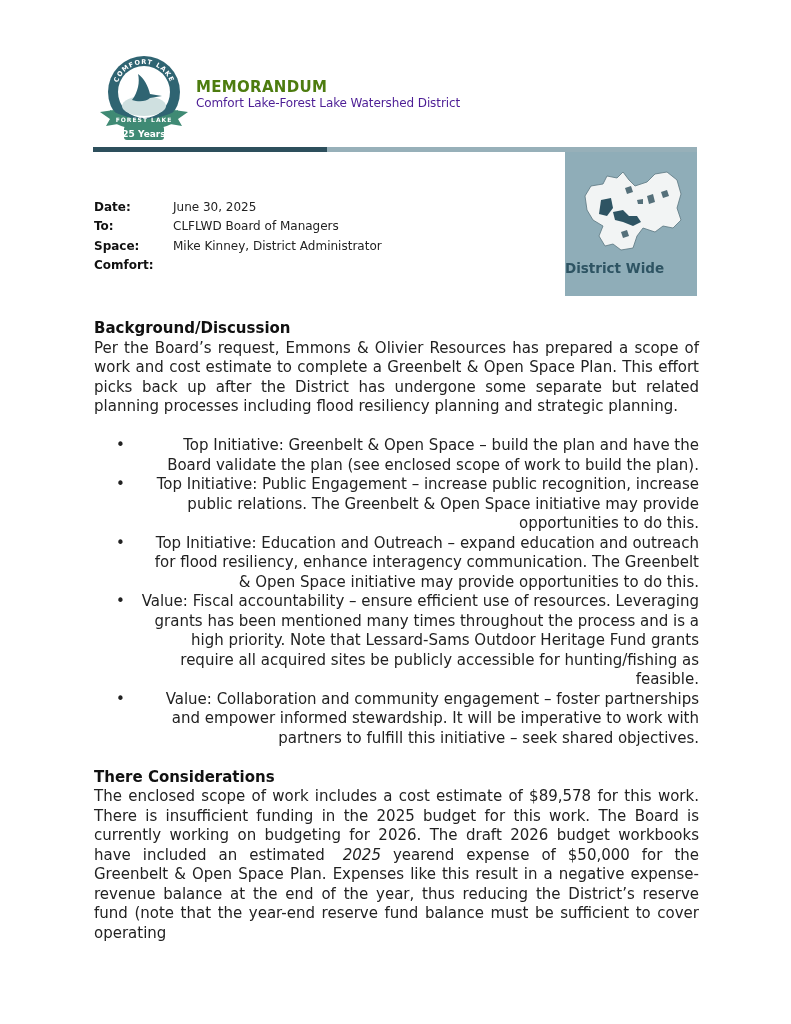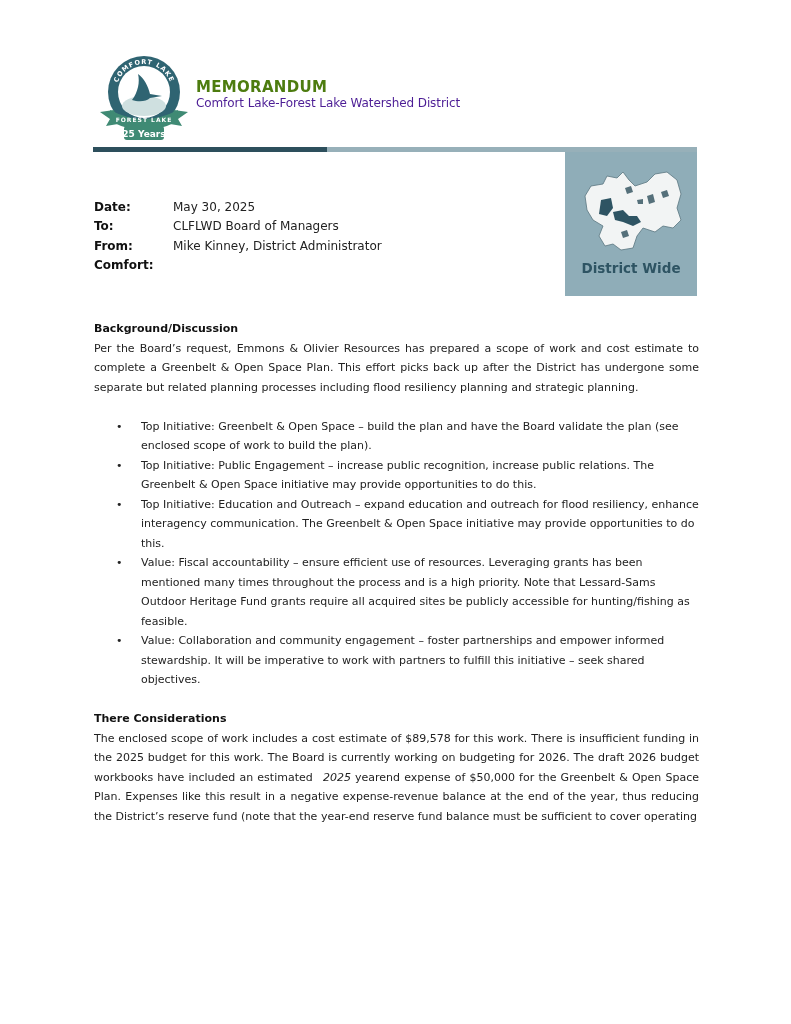--- a/index.html
+++ b/index.html
@@ -5,32 +5,32 @@
   html, body { margin:0; padding:0; background:#ffffff; }
   body { width:791px; height:1024px; position:relative; overflow:hidden;
          font-family:"DejaVu Sans", sans-serif; color:#1c1c1c; }
   .logo { position:absolute; left:96px; top:52px; width:96px; height:90px; }
   .memo-title { position:absolute; left:196px; top:78px; font-weight:bold; font-size:15px; letter-spacing:0.3px; color:#4d7c0f; }
   .memo-org { position:absolute; left:196px; top:96px; font-size:12px; color:#4c1d95; letter-spacing:-0.1px; }
   .bar-dark { position:absolute; left:93px; top:147px; width:234px; height:5px; background:#2d4f5c; }
   .bar-light { position:absolute; left:327px; top:147px; width:370px; height:5px; background:#97b0b9; }
   .district-box { position:absolute; left:565px; top:152px; width:132px; height:144px; background:#8fadb8; }
   .district-map { position:absolute; left:12px; top:14px; width:110px; height:88px; }
-  .district-label { position:absolute; left:0; right:0; top:108px; text-align:center; font-weight:bold; font-size:13.5px; color:#2e5463; }
+  .district-label { position:absolute; left:0; right:0; top:108px; text-align:left; font-weight:bold; font-size:13.5px; color:#2e5463; }
 
   .meta { position:absolute; left:94px; top:197px; font-size:12px; }
   .meta-row { display:flex; height:19.5px; align-items:center; }
   .meta-label { width:79px; font-weight:bold; color:#111; }
   .meta-value { color:#222; }
 
-  .section { position:absolute; left:94px; width:605px; font-size:11px; line-height:19.5px; color:#222; }
+  .section { position:absolute; left:94px; width:605px; font-size:15px; line-height:19.5px; color:#222; }
   .heading { font-weight:bold; color:#111; }
   .justify { text-align:justify; }
   .gap { height:19.5px; }
-  ul.bullets { margin:0; padding:0 0 0 47px; list-style:none; }
+  ul.bullets { margin:0; padding:0 0 0 47px; list-style:none;text-align:right; }
   ul.bullets li { position:relative; }
   ul.bullets li::before { content:"\2022"; position:absolute; left:-25px; top:0; }
   em { font-style:italic;margin-left:6px; }
 </style>
 </head>
 <body>
 
 <svg class="logo" viewBox="0 0 96 90">
   <circle cx="48" cy="40" r="36" fill="#2f6472"></circle>
   <circle cx="48" cy="40" r="26" fill="#ffffff"></circle>
@@ -64,28 +64,28 @@
     <path d="M48 22 L54 20 L56 26 L50 28 Z" fill="#55707a"></path>
     <path d="M60 34 L66 33 L66 38 L61 38 Z" fill="#55707a"></path>
     <path d="M44 66 L50 64 L52 70 L46 72 Z" fill="#55707a"></path>
   </svg>
   <div class="district-label">District Wide</div>
 </div>
 
 <div class="meta">
   <div class="meta-row">
     <div class="meta-label">Date:</div>
-    <div class="meta-value">May 30, 2025</div>
+    <div class="meta-value">June 30, 2025</div>
   </div>
   <div class="meta-row">
     <div class="meta-label">To:</div>
     <div class="meta-value">CLFLWD Board of Managers</div>
   </div>
   <div class="meta-row">
-    <div class="meta-label">From:</div>
+    <div class="meta-label">Space:</div>
     <div class="meta-value">Mike Kinney, District Administrator</div>
   </div>
   <div class="meta-row">
     <div class="meta-label">Comfort:</div>
   </div>
 </div>
 
 <div class="section" style="top:319px;">
   <div class="heading">Background/Discussion</div>
   <div class="justify">Per the Board’s request, Emmons &amp; Olivier Resources has prepared a scope of work and cost estimate to complete a Greenbelt &amp; Open Space Plan. This effort picks back up after the District has undergone some separate but related planning processes including flood resiliency planning and strategic planning.</div>

